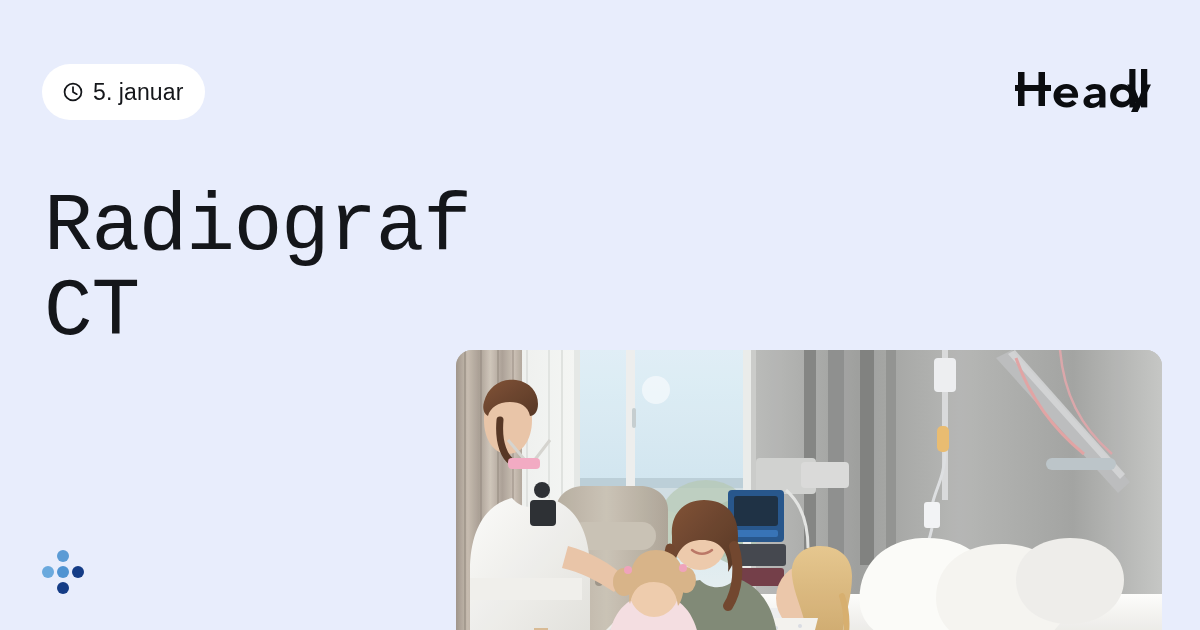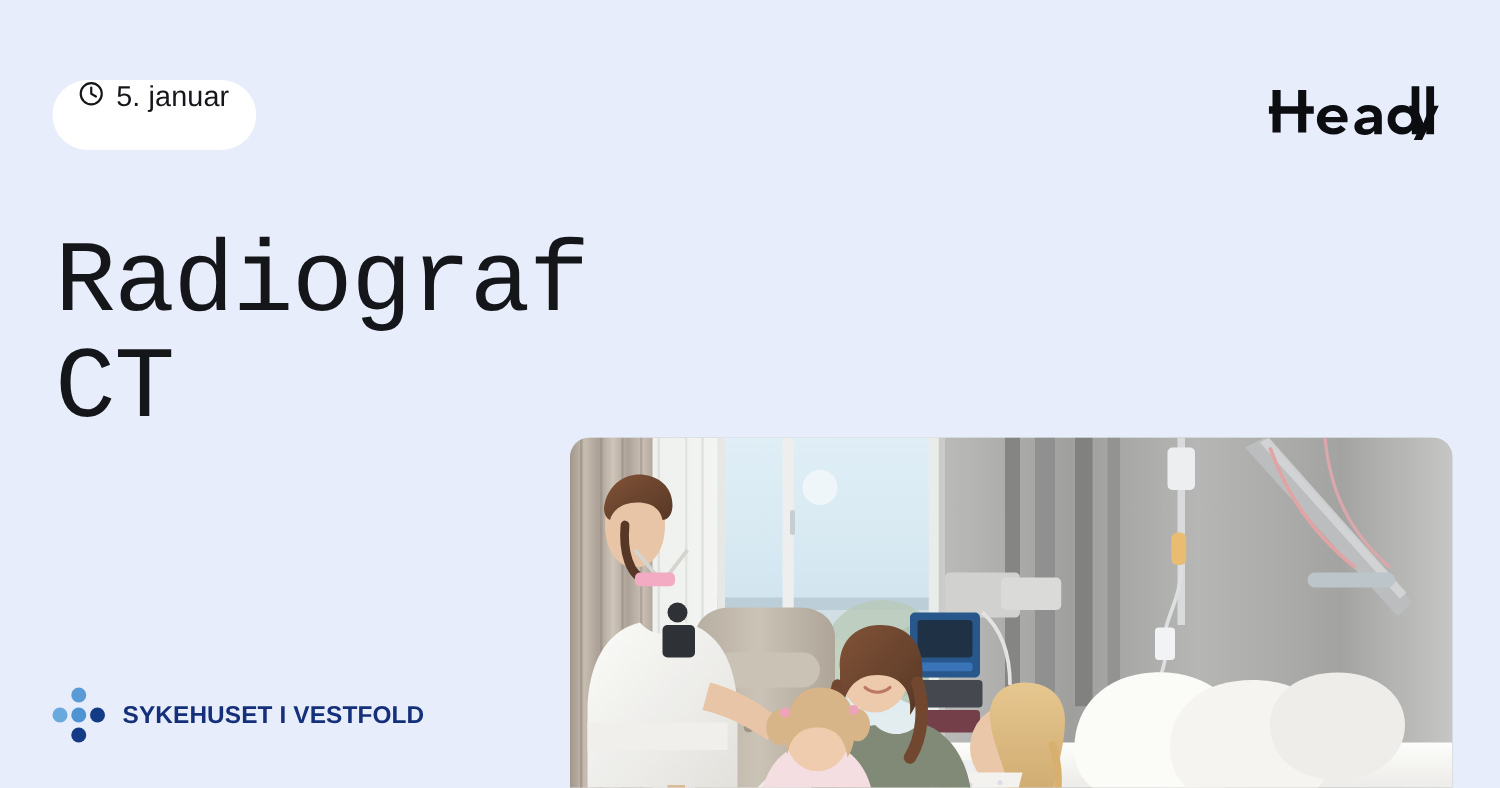--- a/index.html
+++ b/index.html
@@ -13,21 +13,21 @@
     background:#e8edfc;
     font-family:"Liberation Sans", sans-serif;
     position:relative;
   }
 
   
   .date-badge{
     position:absolute;
     left:42px; top:64px;
     height:56px;
-    display:flex; align-items:flex-start; gap:9px;
+    display:flex; align-items:center; gap:9px;
     padding:0 22px 0 20px;
     background:#ffffff;
     border-radius:28px;
   }
   .clock-icon{ width:22px; height:22px; display:block; flex:0 0 auto; }
   .date-text{
     font-size:23px;
     color:#14161a;
     letter-spacing:.1px;
     white-space:nowrap;
@@ -127,21 +127,20 @@
 <h1 class="page-title">Radiograf CT</h1>
 
 <div class="org-logo">
   <span class="org-mark">
     <span class="dot-top"></span>
     <span class="dot-left"></span>
     <span class="dot-center"></span>
     <span class="dot-right"></span>
     <span class="dot-bottom"></span>
   </span>
-  <span class="org-name">SYKEHUSET I VESTFOLD</span>
 </div>
 
 <div class="photo-card" aria-label="Nurse in white scrubs standing beside a hospital bed with a blonde patient, while a woman and a young girl visit at the bedside near a bright window">
   <svg viewBox="0 0 706 300" preserveAspectRatio="xMidYMin slice" xmlns="http://www.w3.org/2000/svg" aria-hidden="true">
     <defs>
       <linearGradient id="skyG" x1="0" y1="0" x2="0" y2="1">
         <stop offset="0%" stop-color="#dfeef6"></stop>
         <stop offset="55%" stop-color="#cfe4ef"></stop>
         <stop offset="100%" stop-color="#e6eef0"></stop>
       </linearGradient>

